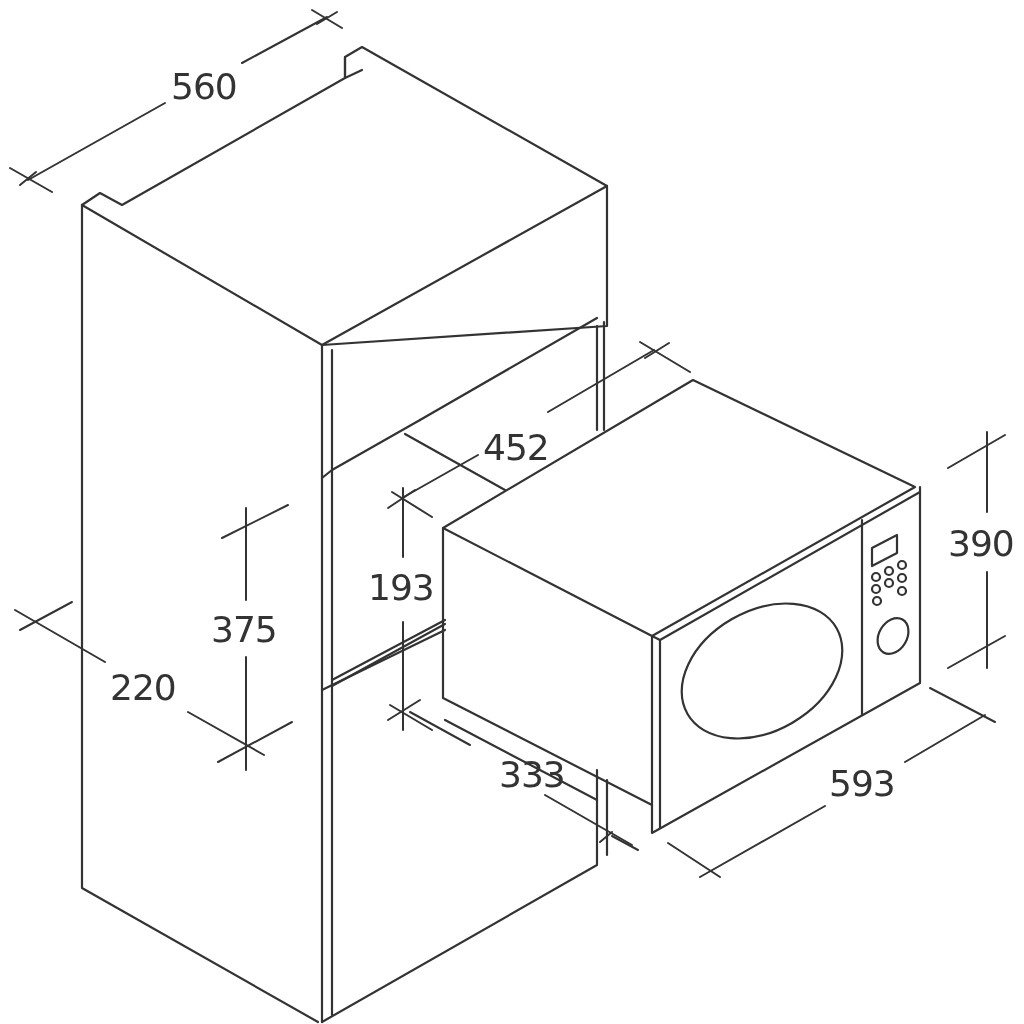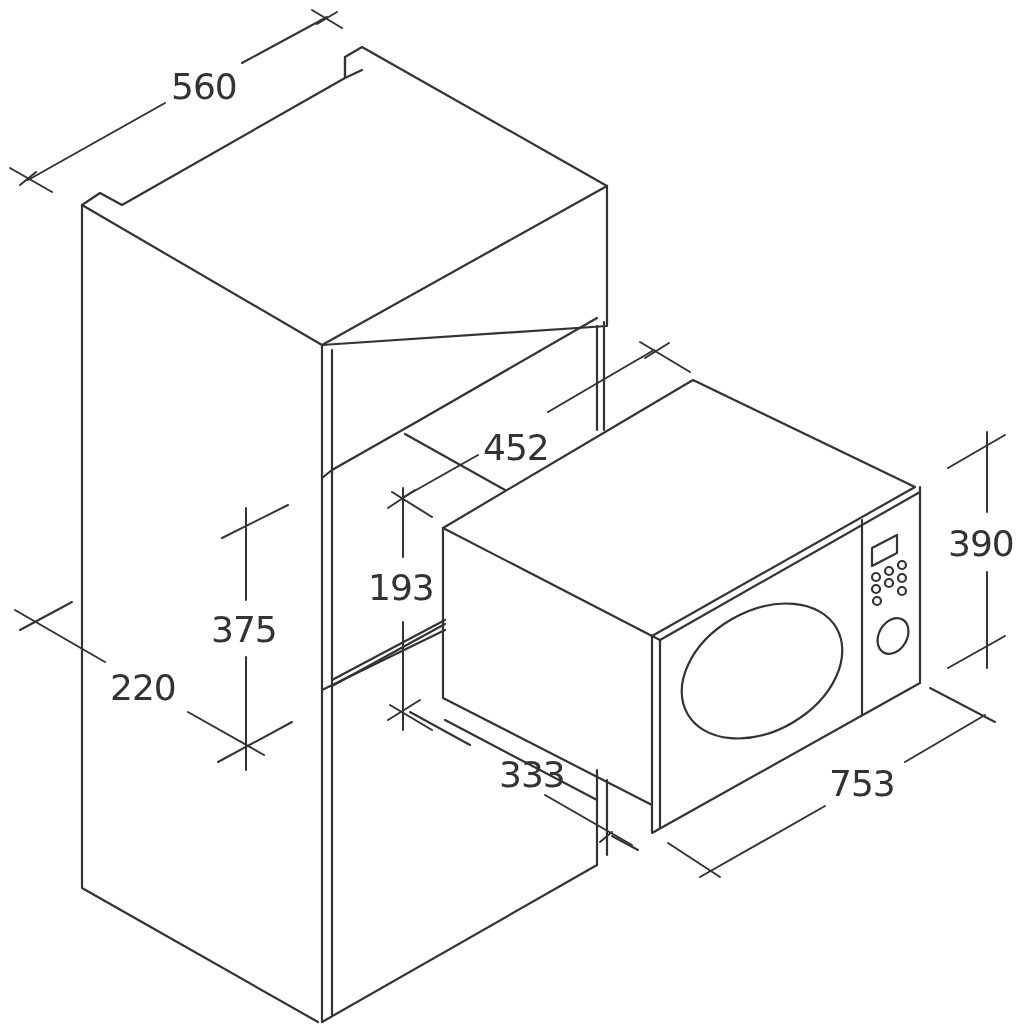--- a/index.html
+++ b/index.html
@@ -133,14 +133,14 @@
   </g>
 </svg>
 
   <div class="lbl" style="left:171px;top:69px;">560</div>
   <div class="lbl" style="left:483px;top:430px;">452</div>
   <div class="lbl" style="left:368px;top:570px;">193</div>
   <div class="lbl" style="left:211px;top:612px;">375</div>
   <div class="lbl" style="left:110px;top:670px;">220</div>
   <div class="lbl" style="left:471px;top:757px;margin-left:28px;">333</div>
   <div class="lbl" style="left:948px;top:526px;">390</div>
-  <div class="lbl" style="left:829px;top:766px;">753</div>
+  <div class="lbl" style="left:829px;top:766px;">593</div>
 </div>
 
 </body></html>

